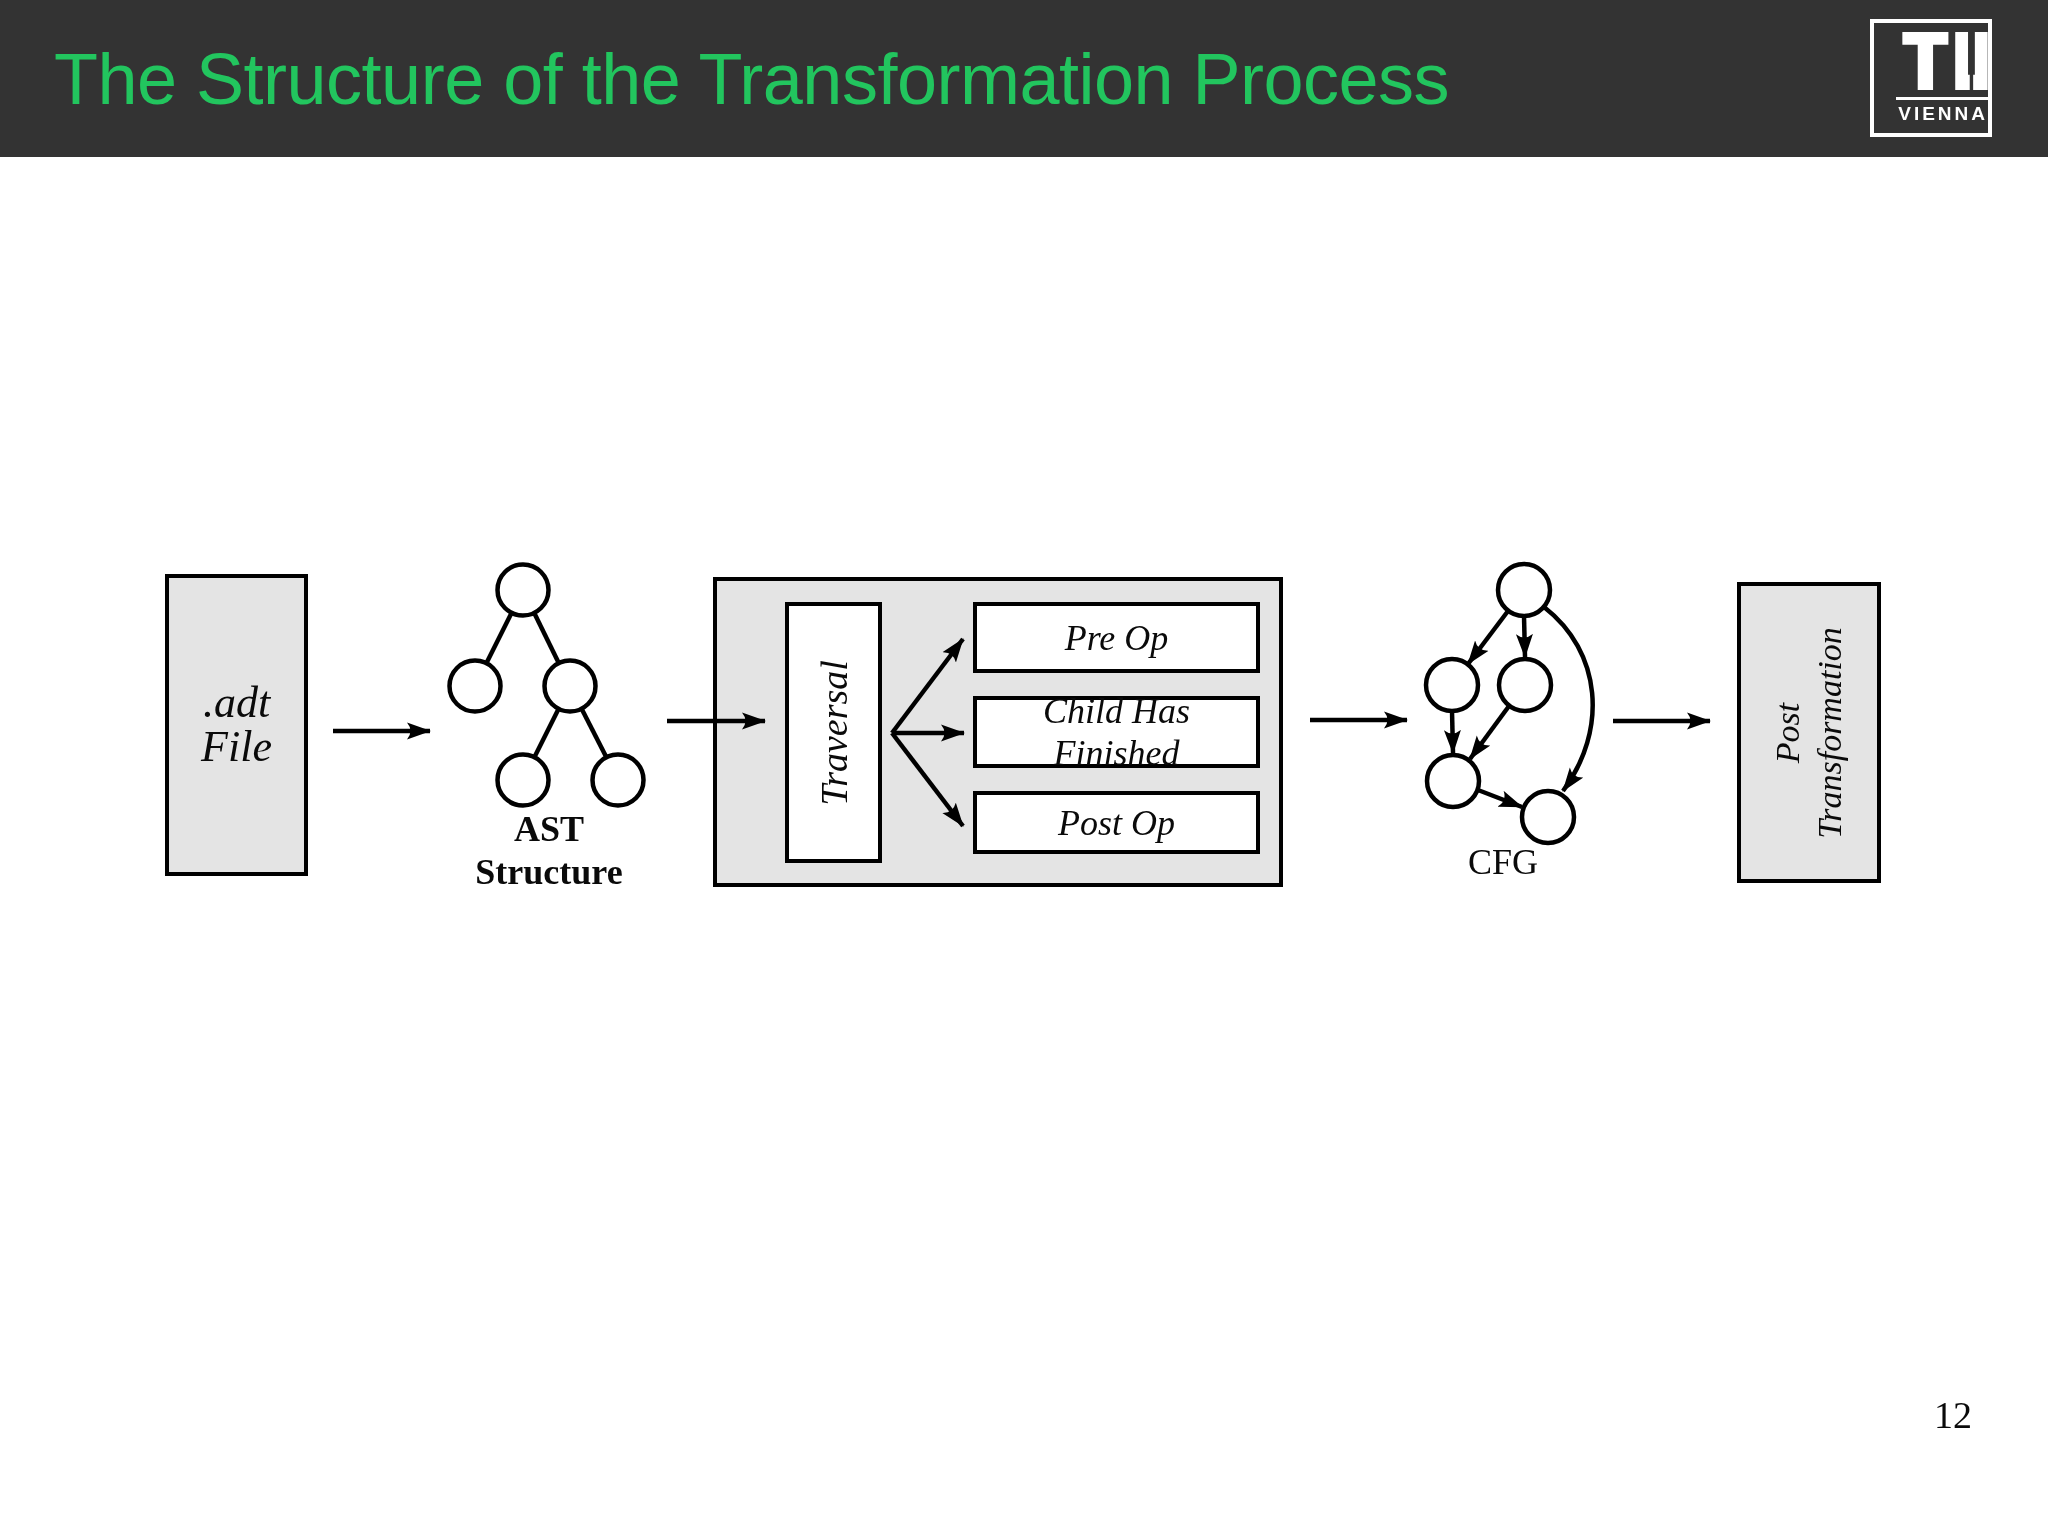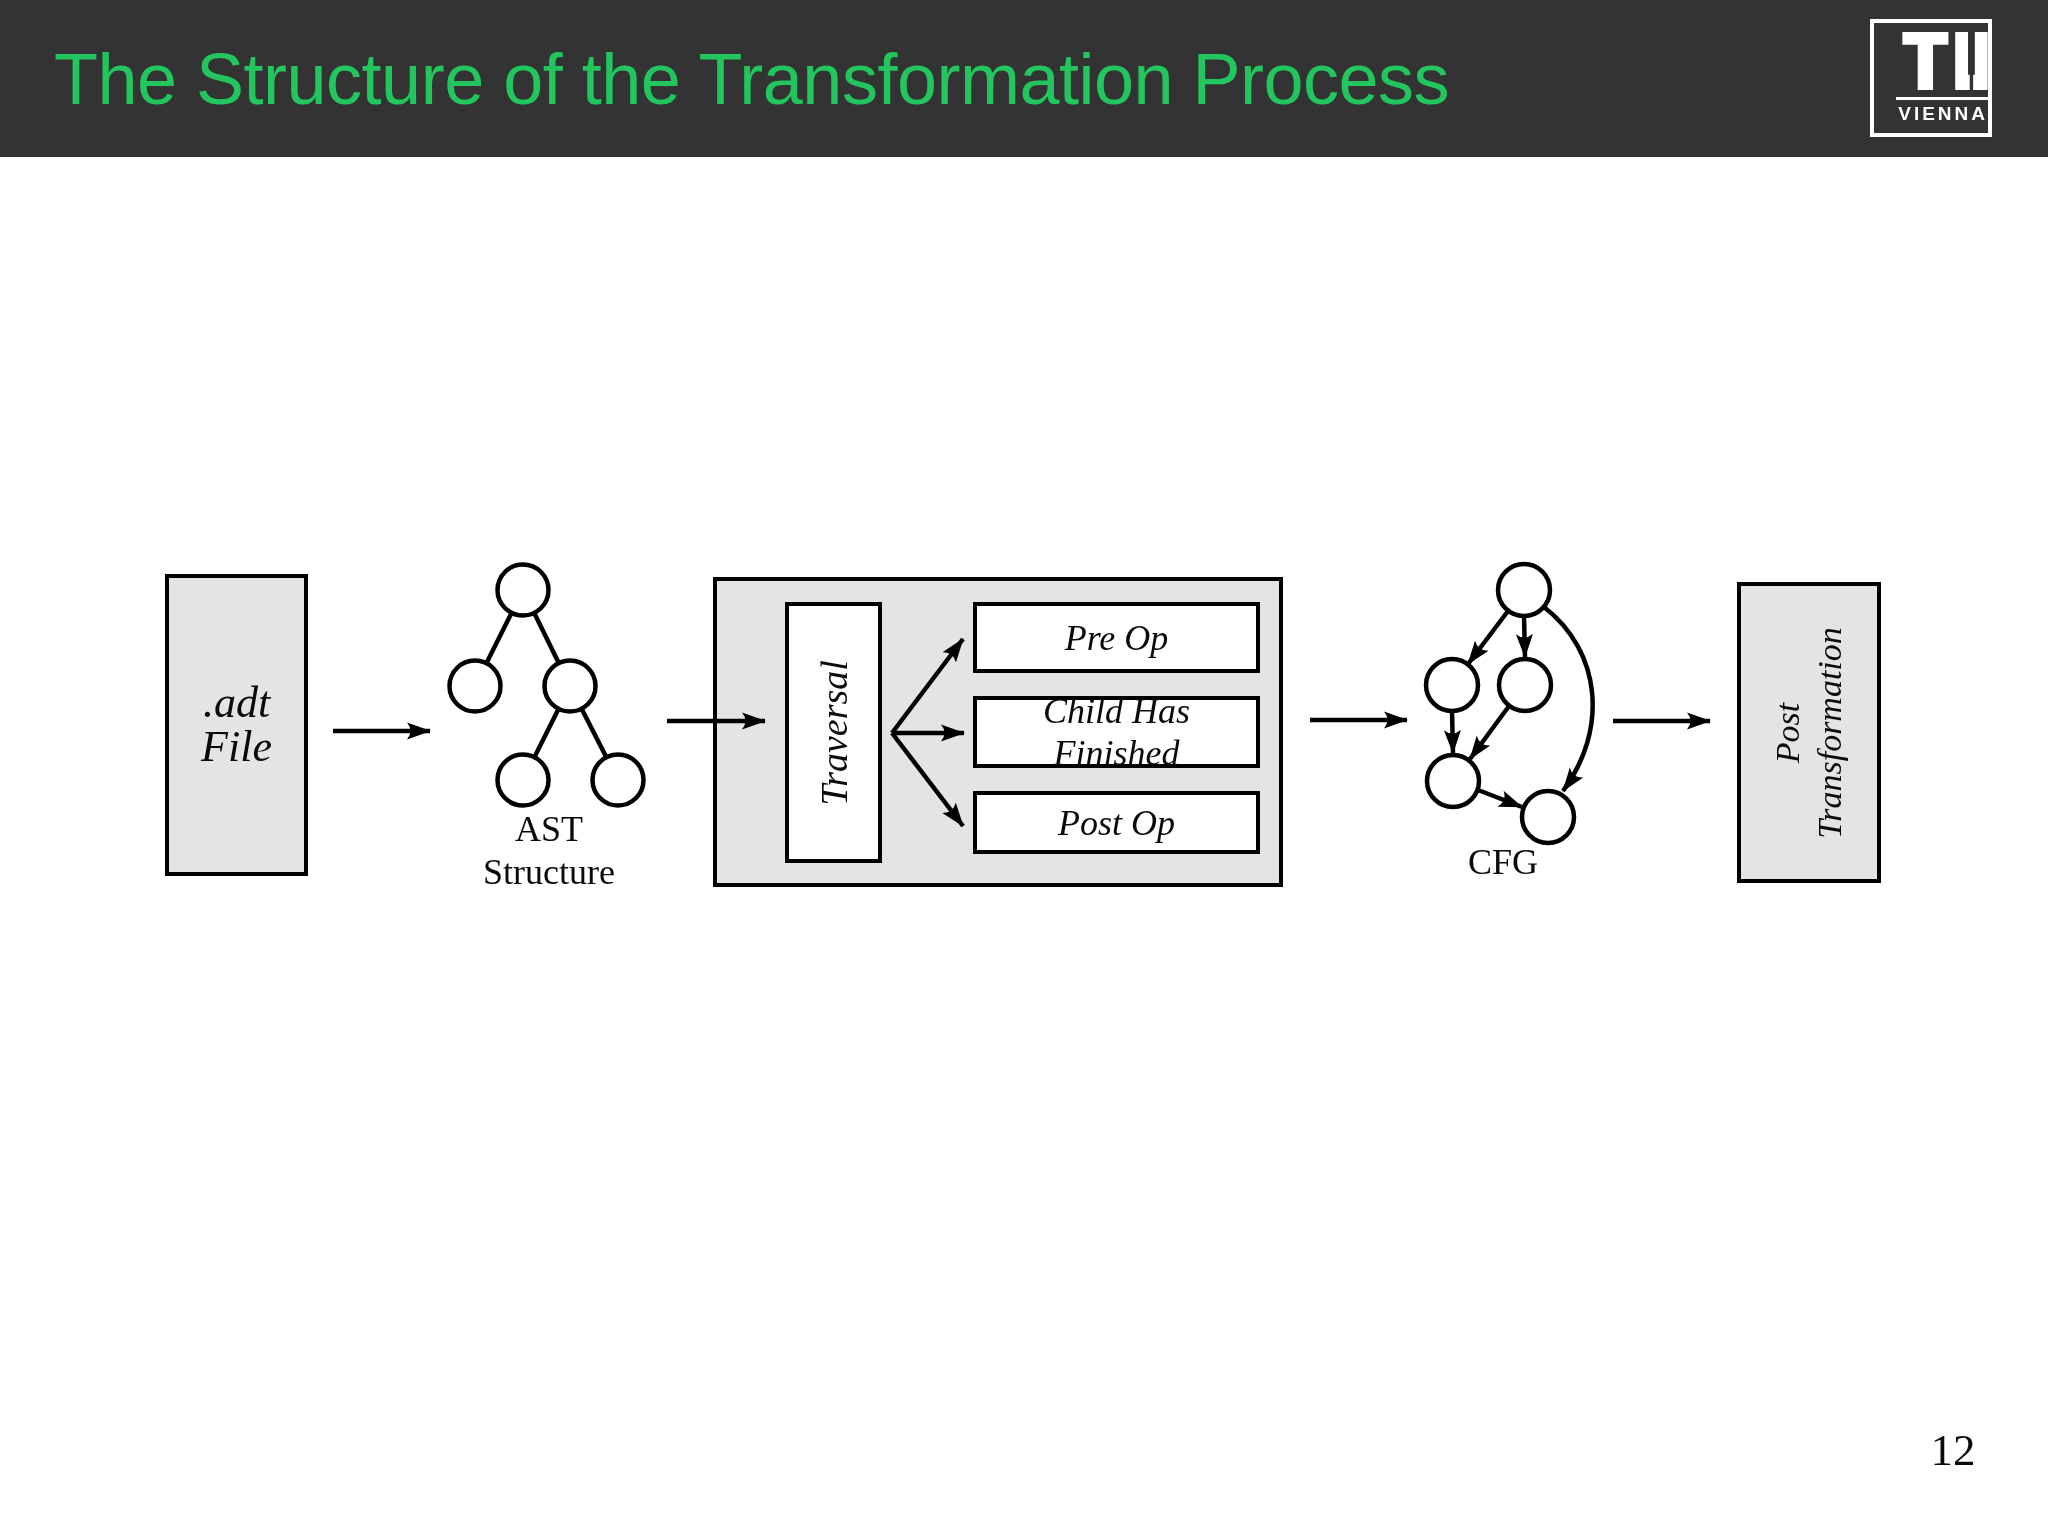--- a/index.html
+++ b/index.html
@@ -68,26 +68,26 @@
   .op-post   { top:791px; height:63px; font-size:36px; }
 
   .post-box  { left:1737px; top:582px; width:144px; height:301px; }
 
   .vtext { transform: rotate(-90deg); white-space: nowrap; font-size:38px; }
   .vtext2 { transform: rotate(-90deg); font-size:34px; line-height:42px; text-align:center; white-space: nowrap; }
 
   .float-label {
     position:absolute; text-align:center; font-size:36px; line-height:43px;
   }
-  .ast-label { left:419px; top:808px; width:260px; }
+  .ast-label { left:419px; top:808px; width:260px;font-weight:bold; }
   .cfg-label { left:1423px; top:841px; width:160px; }
 
   .page-number {
-    position:absolute; left:1903px; top:1424px; width:100px;
-    text-align:center; font-size:45px; color:#0a0a0a;
+    position:absolute; left:1903px; top:1393px; width:100px;
+    text-align:center; font-size:38px; color:#0a0a0a;
   }
 
   
   svg.overlay {
     position:absolute; left:0; top:0;
     pointer-events:none;
   }
 </style>
 </head>
 <body>

